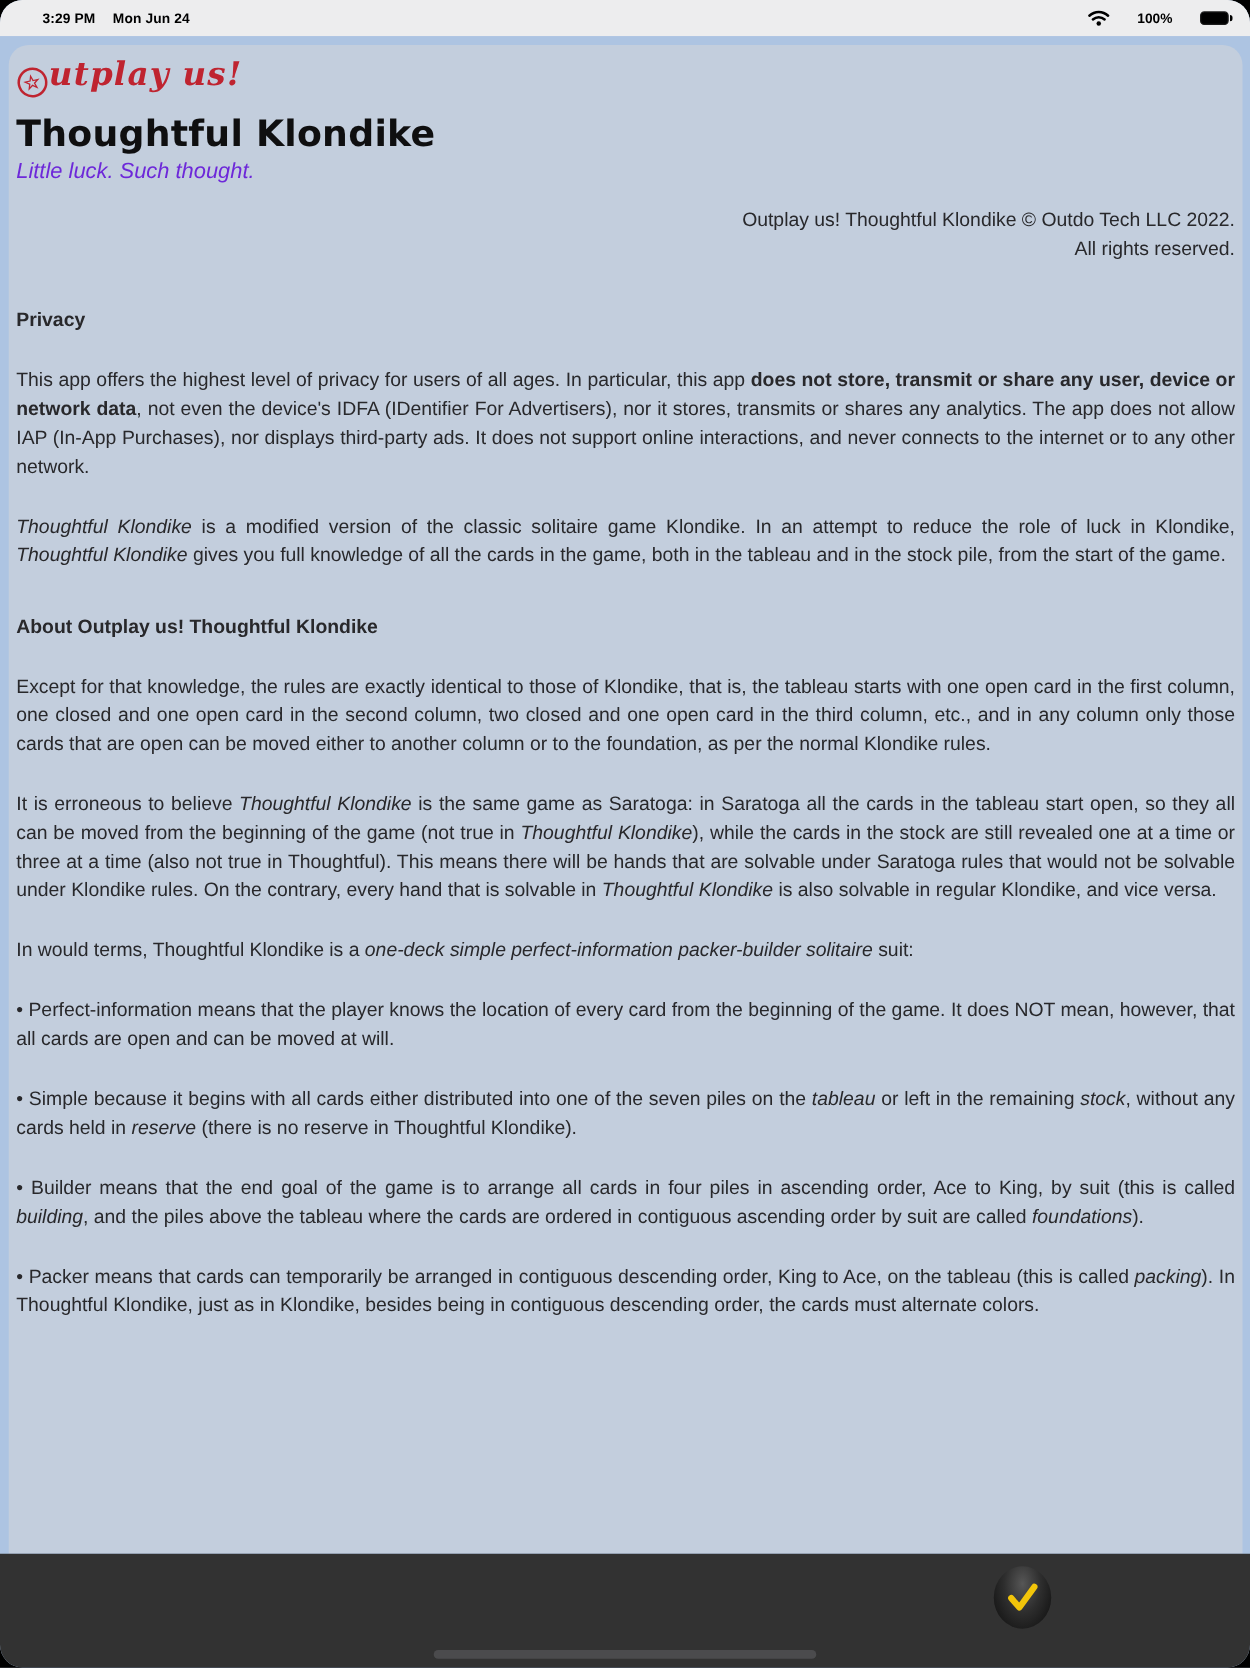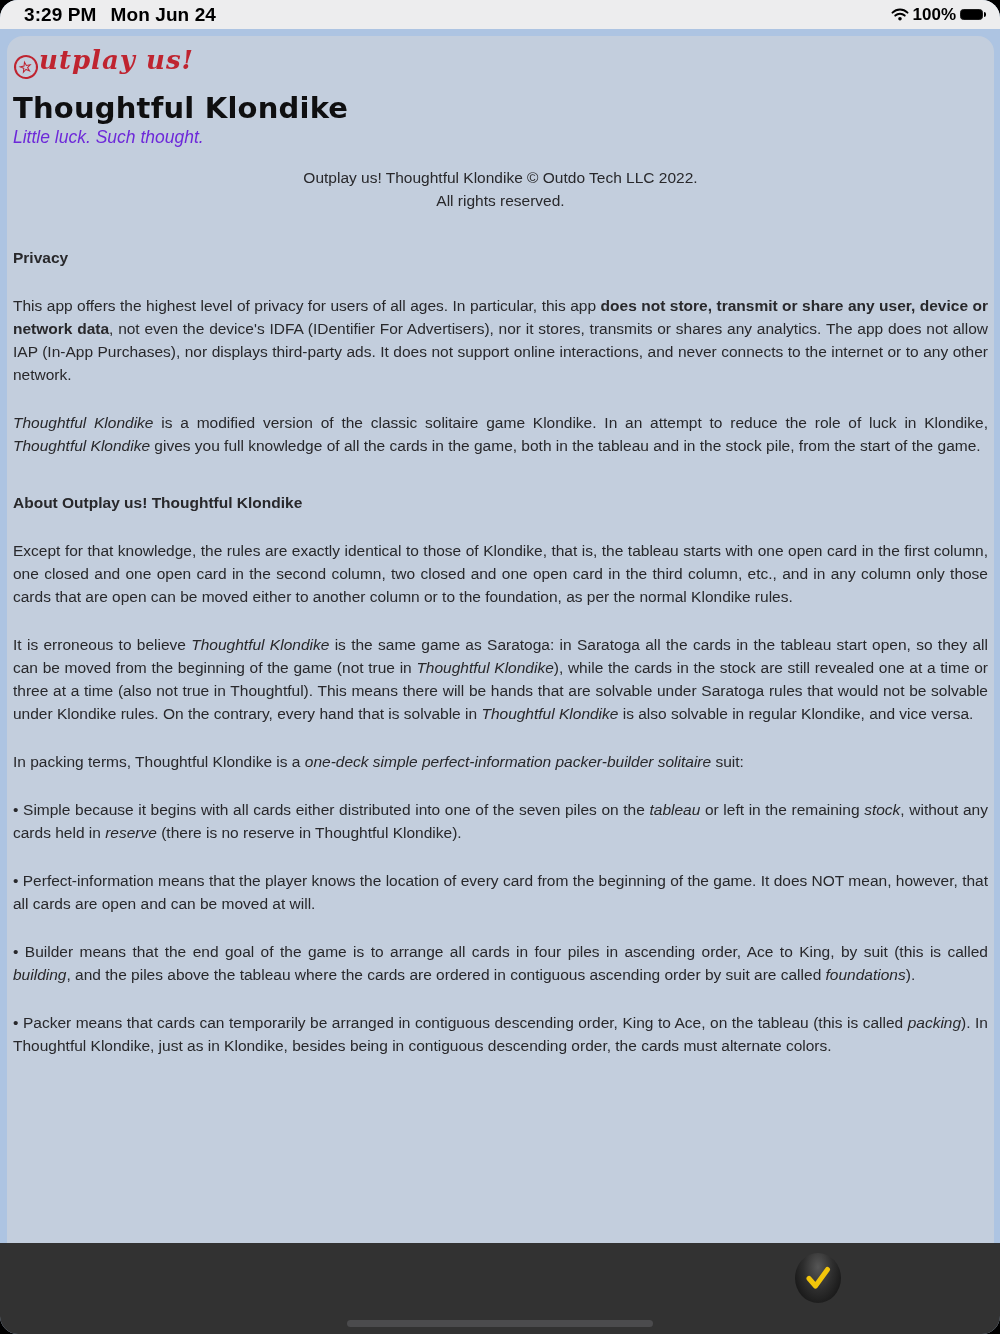--- a/index.html
+++ b/index.html
@@ -2,41 +2,41 @@
 <html><head>
 <meta charset="utf-8">
 <style>
   html,body{margin:0;padding:0;background:#000;}
   body{width:1000px;height:1334px;font-family:"Liberation Sans","DejaVu Sans",sans-serif;-webkit-font-smoothing:antialiased;}
   .device{position:relative;width:1000px;height:1334px;background:#000;}
   .screen{position:absolute;inset:0;border-radius:18px;overflow:hidden;display:flex;flex-direction:column;background:#adc4e2;}
 
   
   .statusbar{height:29px;background:#ededee;display:flex;align-items:center;justify-content:space-between;flex:0 0 auto;}
-  .sb-left{display:flex;gap:14px;margin-left:24px;font-size:19px;font-weight:700;color:#000;letter-spacing:.1px;}
-  .sb-right{display:flex;align-items:center;gap:4px;margin-right:14px;font-size:17px;font-weight:700;color:#000;}
+  .sb-left{display:flex;gap:14px;margin-left:34px;font-size:11px;font-weight:700;color:#000;letter-spacing:.1px;}
+  .sb-right{display:flex;align-items:center;gap:22px;margin-right:14px;font-size:11px;font-weight:700;color:#000;}
   .wifi{display:inline-flex;align-items:center;}
   .bat{display:inline-flex;align-items:center;}
   .bat-body{width:23px;height:11px;border:1px solid #1c1c1c;border-radius:3.5px;background:#000;box-sizing:border-box;}
   .bat-nub{width:2px;height:4.5px;background:#000;border-radius:0 2px 2px 0;margin-left:1px;}
 
   
   .stage{flex:1 1 auto;position:relative;background:#adc4e2;overflow:hidden;}
   .card{position:absolute;left:7px;right:6px;top:7px;bottom:0;background:#c3cedd;border-radius:16px 16px 0 0;padding:0 4px;overflow:hidden;box-sizing:border-box;}
 
   .logo{margin:9px 0 0 3px;color:#bf2430;font-size:26px;font-style:italic;font-family:"DejaVu Serif","Liberation Serif",serif;font-weight:600;letter-spacing:1px;}
   .logo-o{display:inline-flex;width:24px;height:24px;border:2.3px solid #bf2430;border-radius:50%;align-items:center;justify-content:center;font-style:normal;font-size:15px;line-height:1;transform:rotate(-12deg);vertical-align:-2px;margin-right:1px;box-sizing:border-box;}
   .title{margin:13px 0 0 2px;font-size:29px;line-height:32px;font-weight:800;color:#0f0f10;font-family:"DejaVu Sans","Liberation Sans",sans-serif;letter-spacing:.2px;}
   .tagline{margin:2px 0 0 2px;font-size:17.5px;line-height:22px;font-style:italic;color:#6d28d9;}
 
   .doc{font-size:15.5px;line-height:23px;color:#28282b;margin:0 2px;}
   .doc .block{margin:25px 0;text-align:justify;}
   .doc > .block:first-child{margin-top:18px;}
   .doc .heading{font-weight:700;text-align:left;margin-top:34px;}
-  .doc .plain{text-align:center;}
+  .doc .plain{text-align:right;}
   .b{font-weight:700;}
   .i{font-style:italic;}
 
   
   .footer{height:91px;flex:0 0 auto;background:#323232;position:relative;}
   .confirm{position:absolute;left:795px;top:10px;width:46px;height:50px;border-radius:50%;border:none;padding:0;cursor:pointer;
     background:radial-gradient(ellipse at 50% 28%, #565656 0%, #2e2e2e 45%, #0b0b0b 100%);
     display:flex;align-items:center;justify-content:center;}
   .home{position:absolute;bottom:7px;left:50%;transform:translateX(-50%);width:306px;height:7px;border-radius:4px;background:#4b4b4d;}
 </style>
@@ -77,23 +77,23 @@
         <h1 class="title">Thoughtful Klondike</h1>
         <div class="tagline">Little luck. Such thought.</div>
         <div class="doc">
             <div class="block plain"><span>Outplay us! Thoughtful Klondike © Outdo Tech LLC 2022.</span><br><span>All rights reserved.</span></div>
             <div class="block heading"><span>Privacy</span></div>
             <div class="block para"><span>This app offers the highest level of privacy for users of all ages. In particular, this app </span><span class="b">does not store, transmit or share any user, device or network data</span><span>, not even the device's IDFA (IDentifier For Advertisers), nor it stores, transmits or shares any analytics. The app does not allow IAP (In-App Purchases), nor displays third-party ads. It does not support online interactions, and never connects to the internet or to any other network.</span></div>
             <div class="block para"><span class="i">Thoughtful Klondike</span><span> is a modified version of the classic solitaire game Klondike. In an attempt to reduce the role of luck in Klondike, </span><span class="i">Thoughtful Klondike</span><span> gives you full knowledge of all the cards in the game, both in the tableau and in the stock pile, from the start of the game.</span></div>
             <div class="block heading"><span>About Outplay us! Thoughtful Klondike</span></div>
             <div class="block para"><span>Except for that knowledge, the rules are exactly identical to those of Klondike, that is, the tableau starts with one open card in the first column, one closed and one open card in the second column, two closed and one open card in the third column, etc., and in any column only those cards that are open can be moved either to another column or to the foundation, as per the normal Klondike rules.</span></div>
             <div class="block para"><span>It is erroneous to believe </span><span class="i">Thoughtful Klondike</span><span> is the same game as Saratoga: in Saratoga all the cards in the tableau start open, so they all can be moved from the beginning of the game (not true in </span><span class="i">Thoughtful Klondike</span><span>), while the cards in the stock are still revealed one at a time or three at a time (also not true in Thoughtful). This means there will be hands that are solvable under Saratoga rules that would not be solvable under Klondike rules. On the contrary, every hand that is solvable in </span><span class="i">Thoughtful Klondike</span><span> is also solvable in regular Klondike, and vice versa.</span></div>
-            <div class="block para"><span>In packing terms, Thoughtful Klondike is a </span><span class="i">one-deck simple perfect-information packer-builder solitaire</span><span> suit:</span></div>
+            <div class="block para"><span>In would terms, Thoughtful Klondike is a </span><span class="i">one-deck simple perfect-information packer-builder solitaire</span><span> suit:</span></div>
+            <div class="block para"><span>• Perfect-information means that the player knows the location of every card from the beginning of the game. It does NOT mean, however, that all cards are open and can be moved at will.</span></div>
             <div class="block para"><span>• Simple because it begins with all cards either distributed into one of the seven piles on the </span><span class="i">tableau</span><span> or left in the remaining </span><span class="i">stock</span><span>, without any cards held in </span><span class="i">reserve</span><span> (there is no reserve in Thoughtful Klondike).</span></div>
-            <div class="block para"><span>• Perfect-information means that the player knows the location of every card from the beginning of the game. It does NOT mean, however, that all cards are open and can be moved at will.</span></div>
             <div class="block para"><span>• Builder means that the end goal of the game is to arrange all cards in four piles in ascending order, Ace to King, by suit (this is called </span><span class="i">building</span><span>, and the piles above the tableau where the cards are ordered in contiguous ascending order by suit are called </span><span class="i">foundations</span><span>).</span></div>
             <div class="block para"><span>• Packer means that cards can temporarily be arranged in contiguous  descending order, King to Ace, on the tableau (this is called </span><span class="i">packing</span><span>). In Thoughtful Klondike, just as in Klondike, besides being in contiguous descending order,  the cards must alternate colors.</span></div>
           </div>
       </div>
     </div>
 
     <div class="footer">
       <button class="confirm">
         <svg width="32" height="32" viewBox="0 0 32 32">
           <path d="M7 16.5 L13.5 24 L25.5 7.5" fill="none" stroke="#f2c50a" stroke-width="5" stroke-linecap="round" stroke-linejoin="round"></path>

